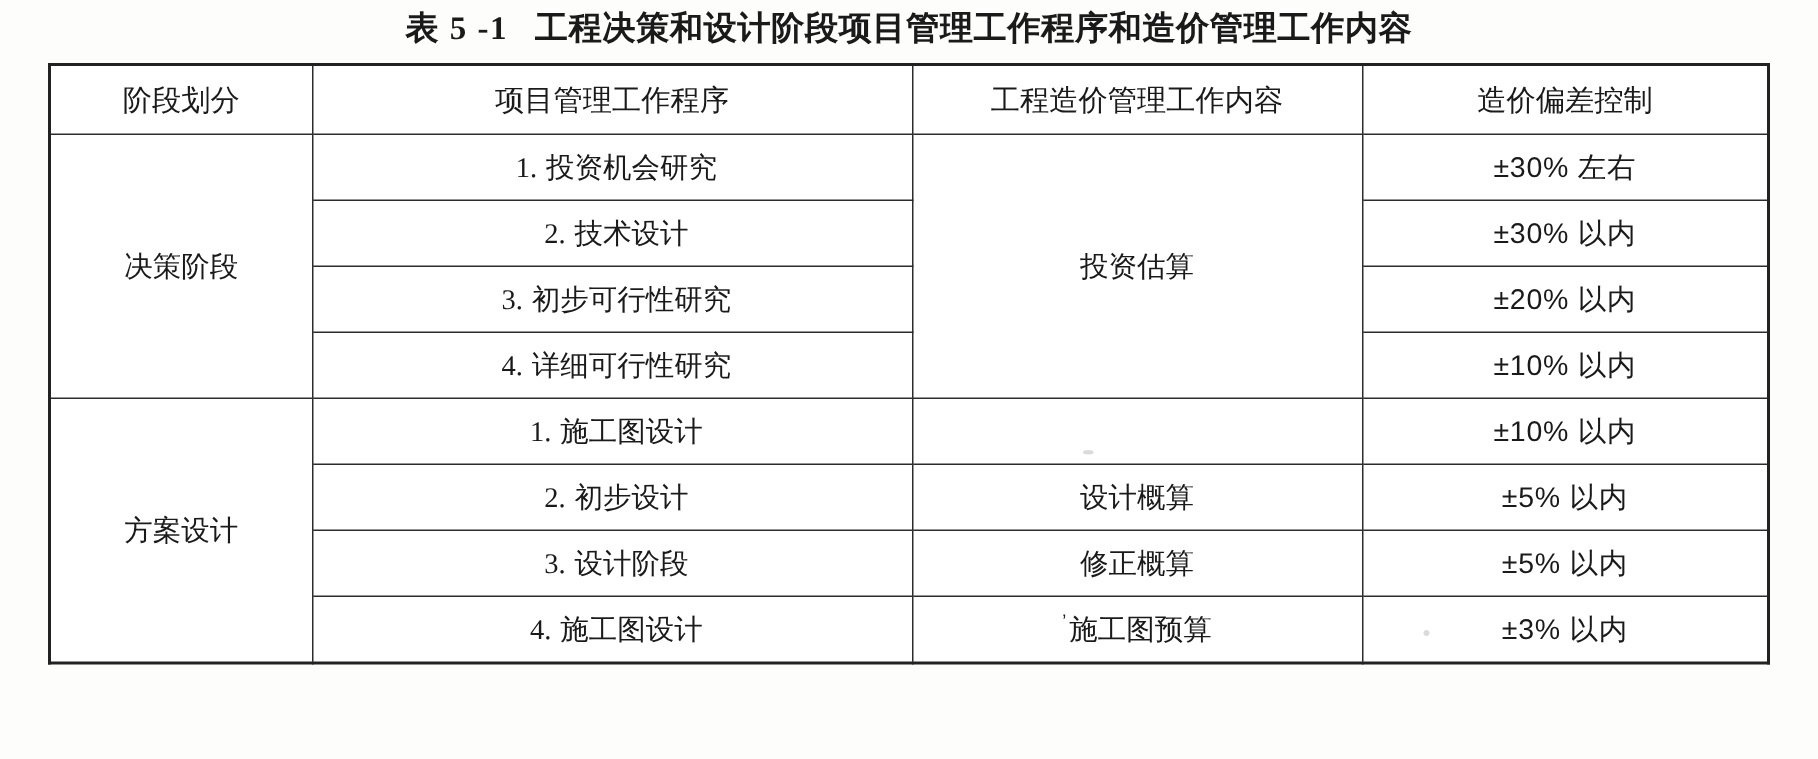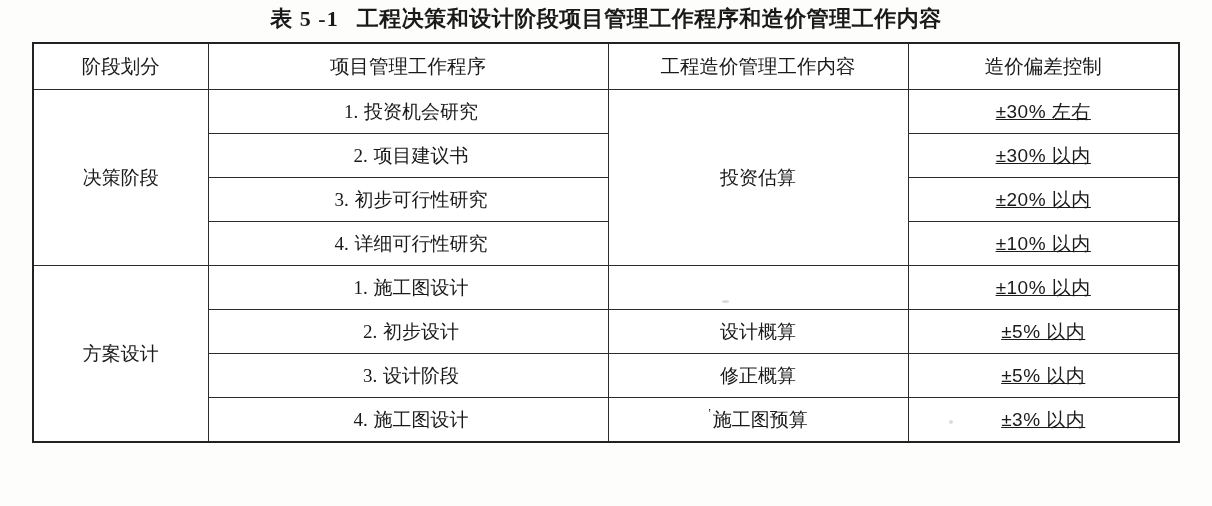--- a/index.html
+++ b/index.html
@@ -73,21 +73,20 @@
     display: inline-block;
     min-width: 26px;
     font-family: "Liberation Serif", "DejaVu Serif", serif;
     font-size: 19px;
   }
   td.stage {
     font-size: 19.5px;
   }
   td.dev {
     letter-spacing: 0.5px;
-    text-decoration: underline;
   }
   td.cost {
     font-size: 19.5px;
   }
   .col-stage { width: 175px; }
   .col-proc  { width: 400px; }
   .col-cost  { width: 300px; }
   .col-dev   { width: 271px; }
   .mark {
     font-size: 12px;
@@ -128,21 +127,21 @@
     </thead>
     <tbody>
 
       <tr>
         <td class="stage" rowspan="4">决策阶段</td>
         <td class="proc"><span class="num">1.</span><span>投资机会研究</span></td>
         <td class="cost" rowspan="4">投资估算</td>
         <td class="dev">±30% 左右</td>
       </tr>
       <tr>
-        <td class="proc"><span class="num">2.</span><span>项目建议书</span></td>
+        <td class="proc"><span class="num">2.</span><span>技术设计</span></td>
         <td class="dev">±30% 以内</td>
       </tr>
       <tr>
         <td class="proc"><span class="num">3.</span><span>初步可行性研究</span></td>
         <td class="dev">±20% 以内</td>
       </tr>
       <tr>
         <td class="proc"><span class="num">4.</span><span>详细可行性研究</span></td>
         <td class="dev">±10% 以内</td>
       </tr>

